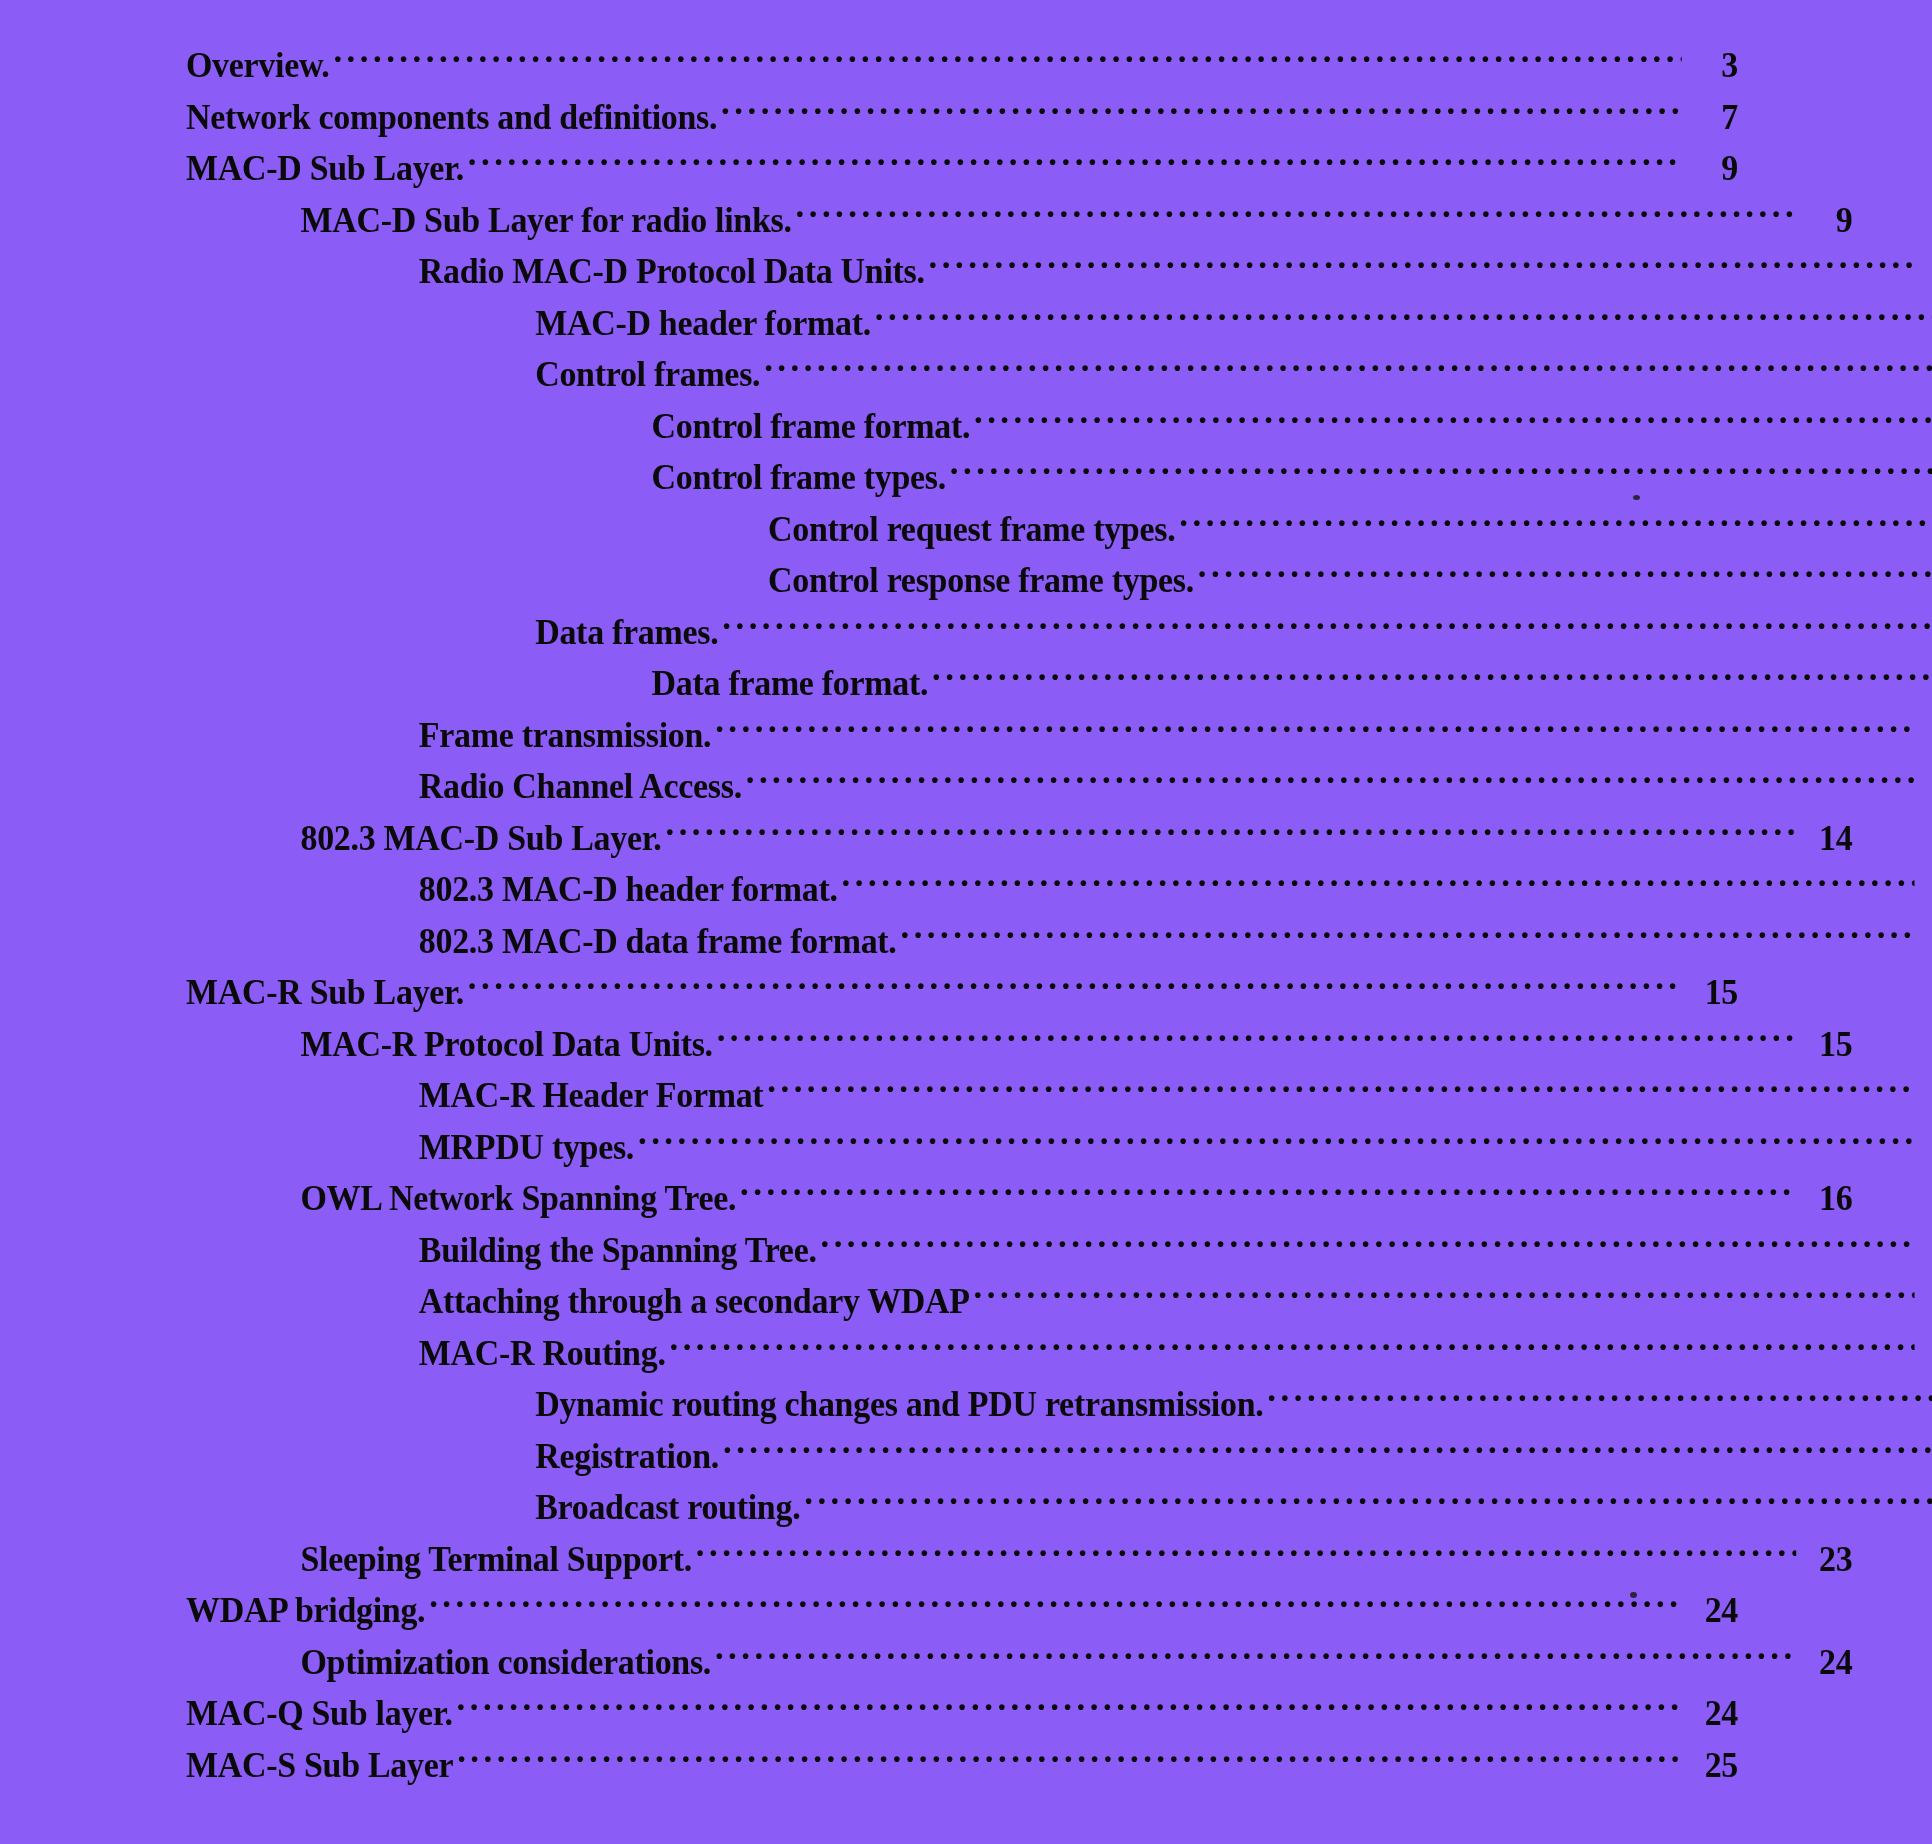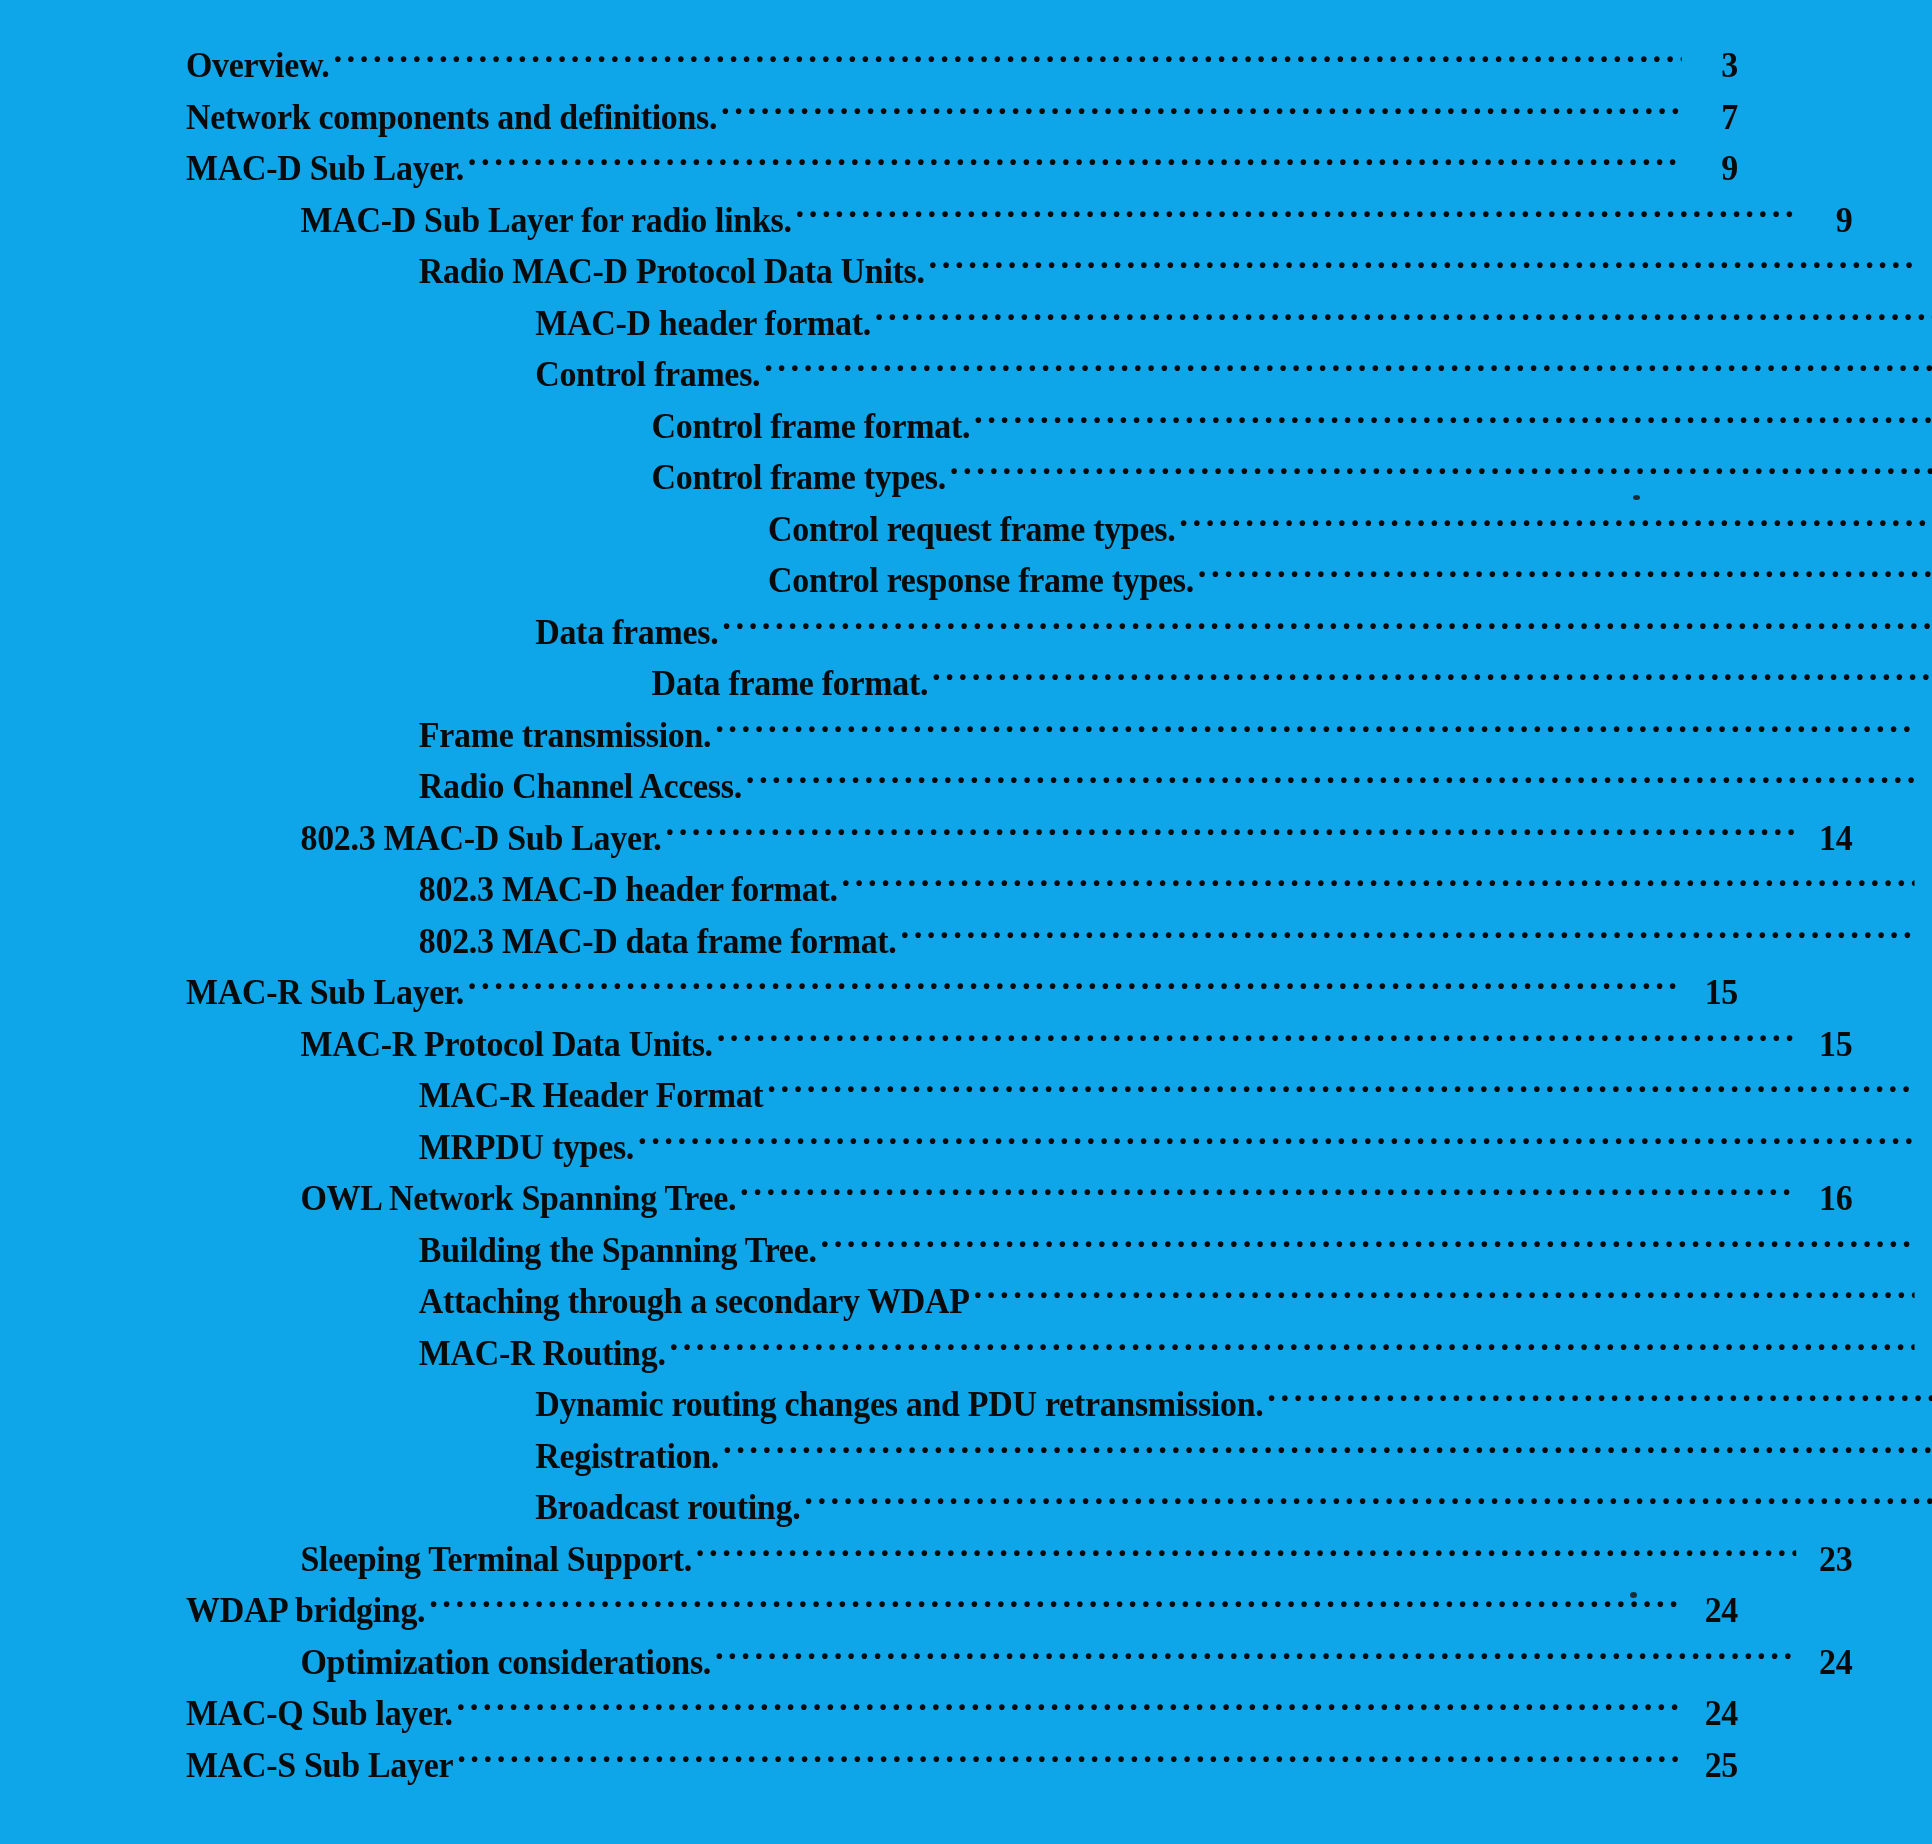--- a/index.html
+++ b/index.html
@@ -14,21 +14,21 @@
     font-family: "Liberation Serif", "DejaVu Serif", serif;
     color: #0a0a0a;
     overflow: hidden;
     position: relative;
   }
   #toc-page {
     position: absolute;
     left: 0; top: 0;
     width: 1932px;
     height: 1844px;
-    background: #0ea5e9;
+    background: #8b5cf6;
   }
   #toc-list {
     position: absolute;
     left: 186px;
     top: 40px;
     width: 1600px;
   }
   .toc-entry {
     display: flex;
     align-items: baseline;

